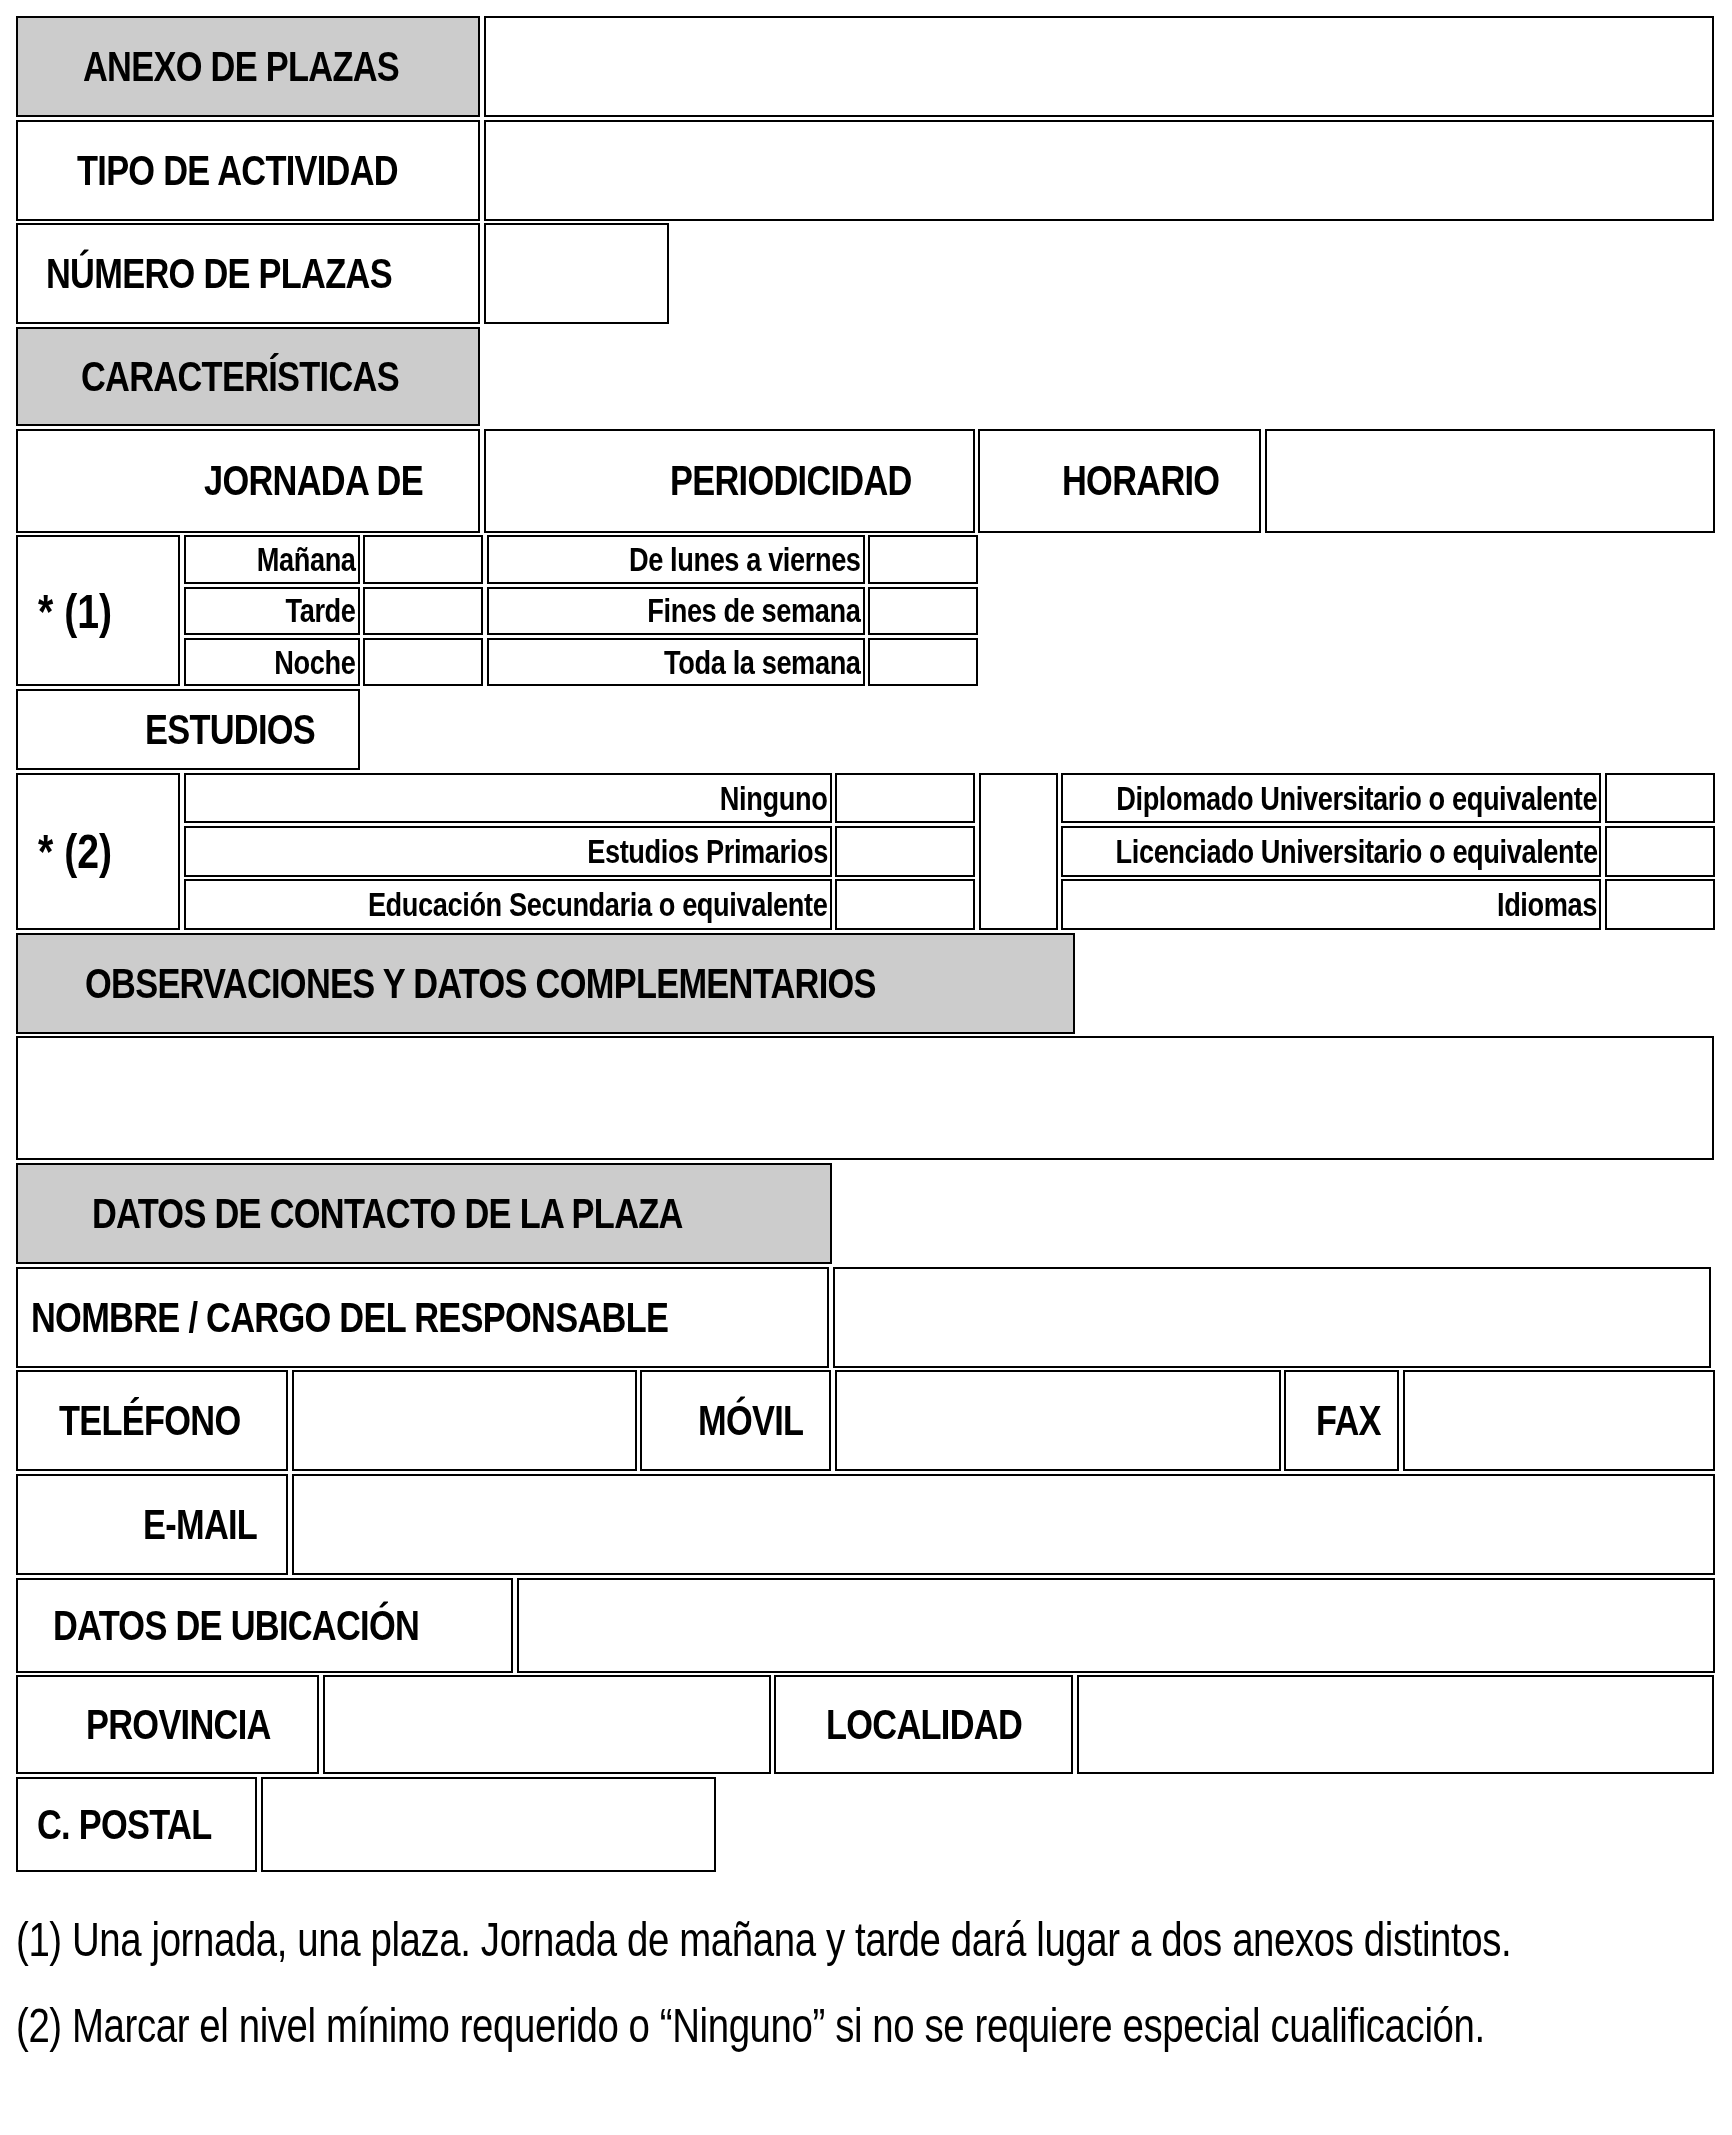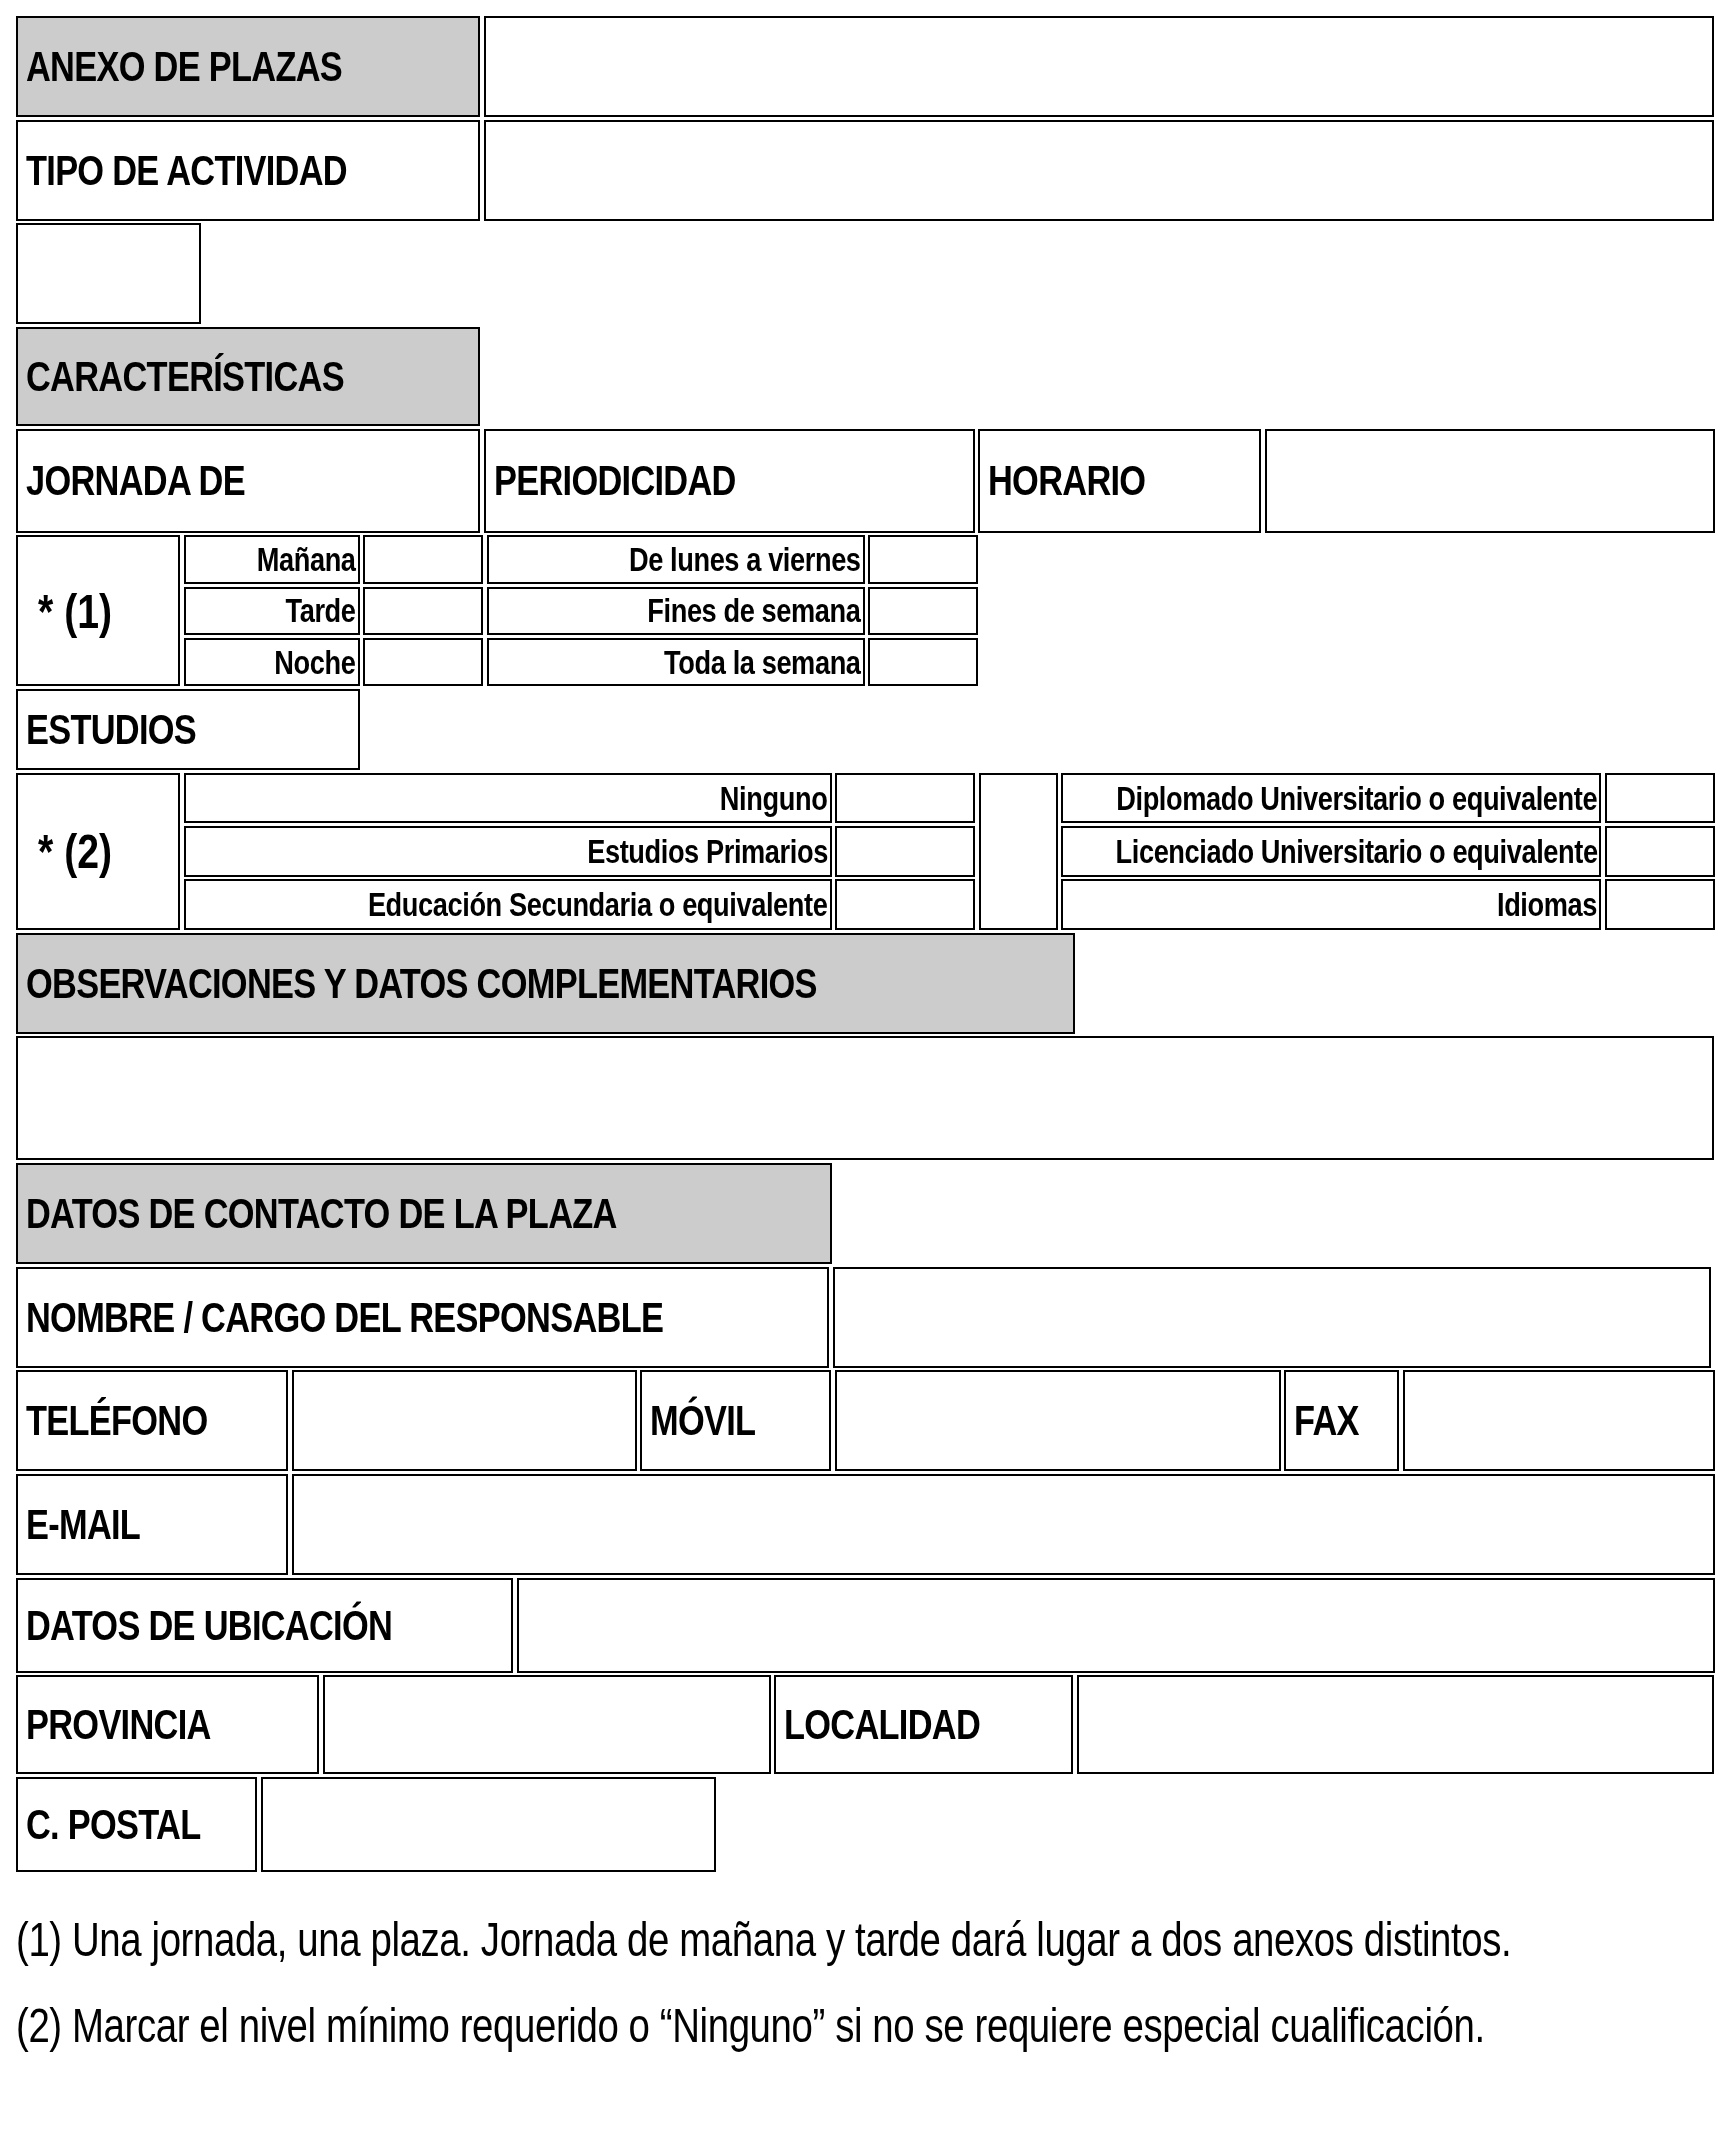--- a/index.html
+++ b/index.html
@@ -15,21 +15,21 @@
   }
   .row{display:flex;gap:3.6px;margin-bottom:2.7px;}
   .c{
     border:2.7px solid #000;
     box-sizing:border-box;
     background:#fff;
     display:flex;align-items:center;
     overflow:hidden;
   }
   .hd{background:#cccccc;}
-  .lblcell{padding-left:8px;}
+  .lblcell{padding-left:16px;justify-content:flex-end;}
   .lbl{
     font-size:43px;font-weight:bold;letter-spacing:-0.9px;white-space:nowrap;
     display:inline-block;transform:scaleX(0.80);transform-origin:left center;
   }
   .optcell{justify-content:flex-end;padding-right:2px;}
   .optlbl{
     font-size:34px;font-weight:bold;letter-spacing:-0.5px;white-space:nowrap;
     display:inline-block;transform:scaleX(0.80);transform-origin:right center;
   }
   .marker{
@@ -60,20 +60,23 @@
 
 
   <div class="row" style="height:101px">
     <div class="c lblcell" style="width:464px">
       <span class="lbl">TIPO DE ACTIVIDAD</span>
     </div>
     <div class="c" style="width:1230px"></div>
   </div>
 
   <div class="row" style="height:101px">
+    <div class="c lblcell" style="width:464px">
+      <span class="lbl">NÚMERO DE PLAZAS</span>
+    </div>
     <div class="c" style="width:185px"></div>
   </div>
 
   <div class="row" style="height:99px">
     <div class="c hd lblcell" style="width:464px">
       <span class="lbl">CARACTERÍSTICAS</span>
     </div>
   </div>
 
   <div class="row" style="height:104px">

